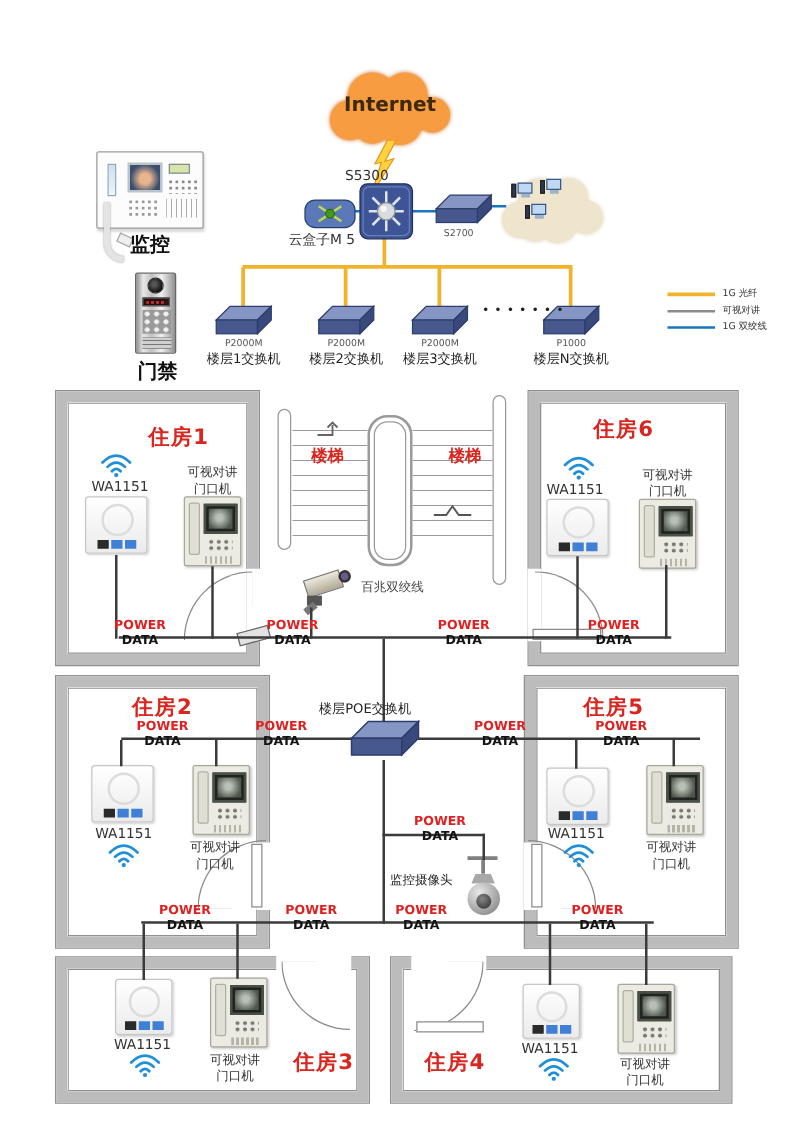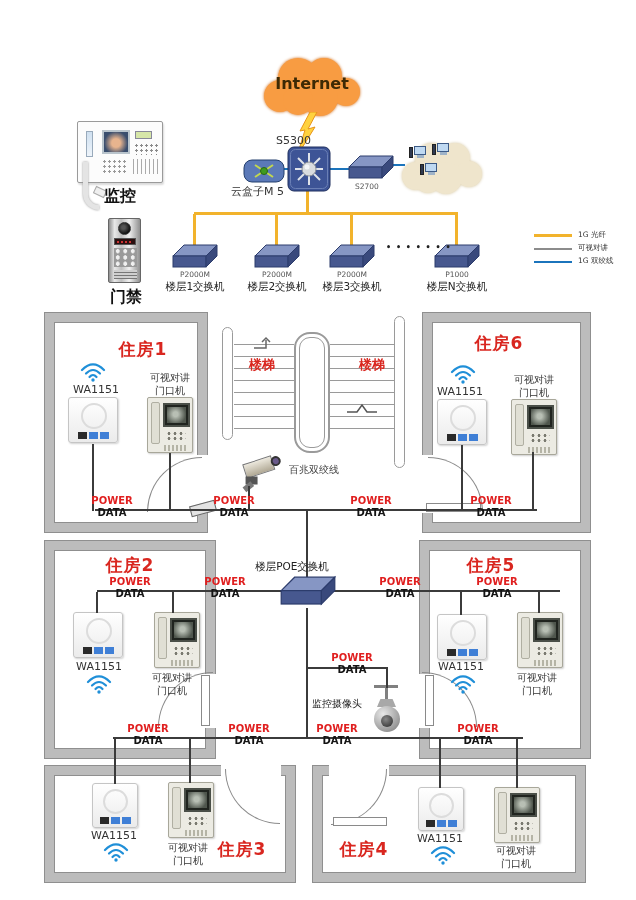--- a/index.html
+++ b/index.html
@@ -562,21 +562,21 @@
   <div class="dph" style="left:168px;top:782px">
       <i class="hs"></i>
       <div class="scr">
         <i></i>
       </div>
       <i class="keys"></i>
       <i class="gr"></i>
     </div>
   <div class="dplabel" style="left:188px;top:841px">可视对讲</div>
   <div class="dplabel" style="left:188px;top:854px">门口机</div>
-  <div class="rtitle" style="left:242px;top:838px">住房3</div>
+  <div class="rtitle" style="left:259px;top:838px">住房3</div>
 
   <div class="rtitle" style="left:364px;top:838px">住房4</div>
   <div class="ap" style="left:418px;top:787px;width:46px;height:44px">
       <i class="cir" style="left:10px;width:25px;height:25px"></i>
       <div class="ports">
         <i class="p1"></i>
         <i class="p2"></i>
         <i class="p3"></i>
       </div>
     </div>

